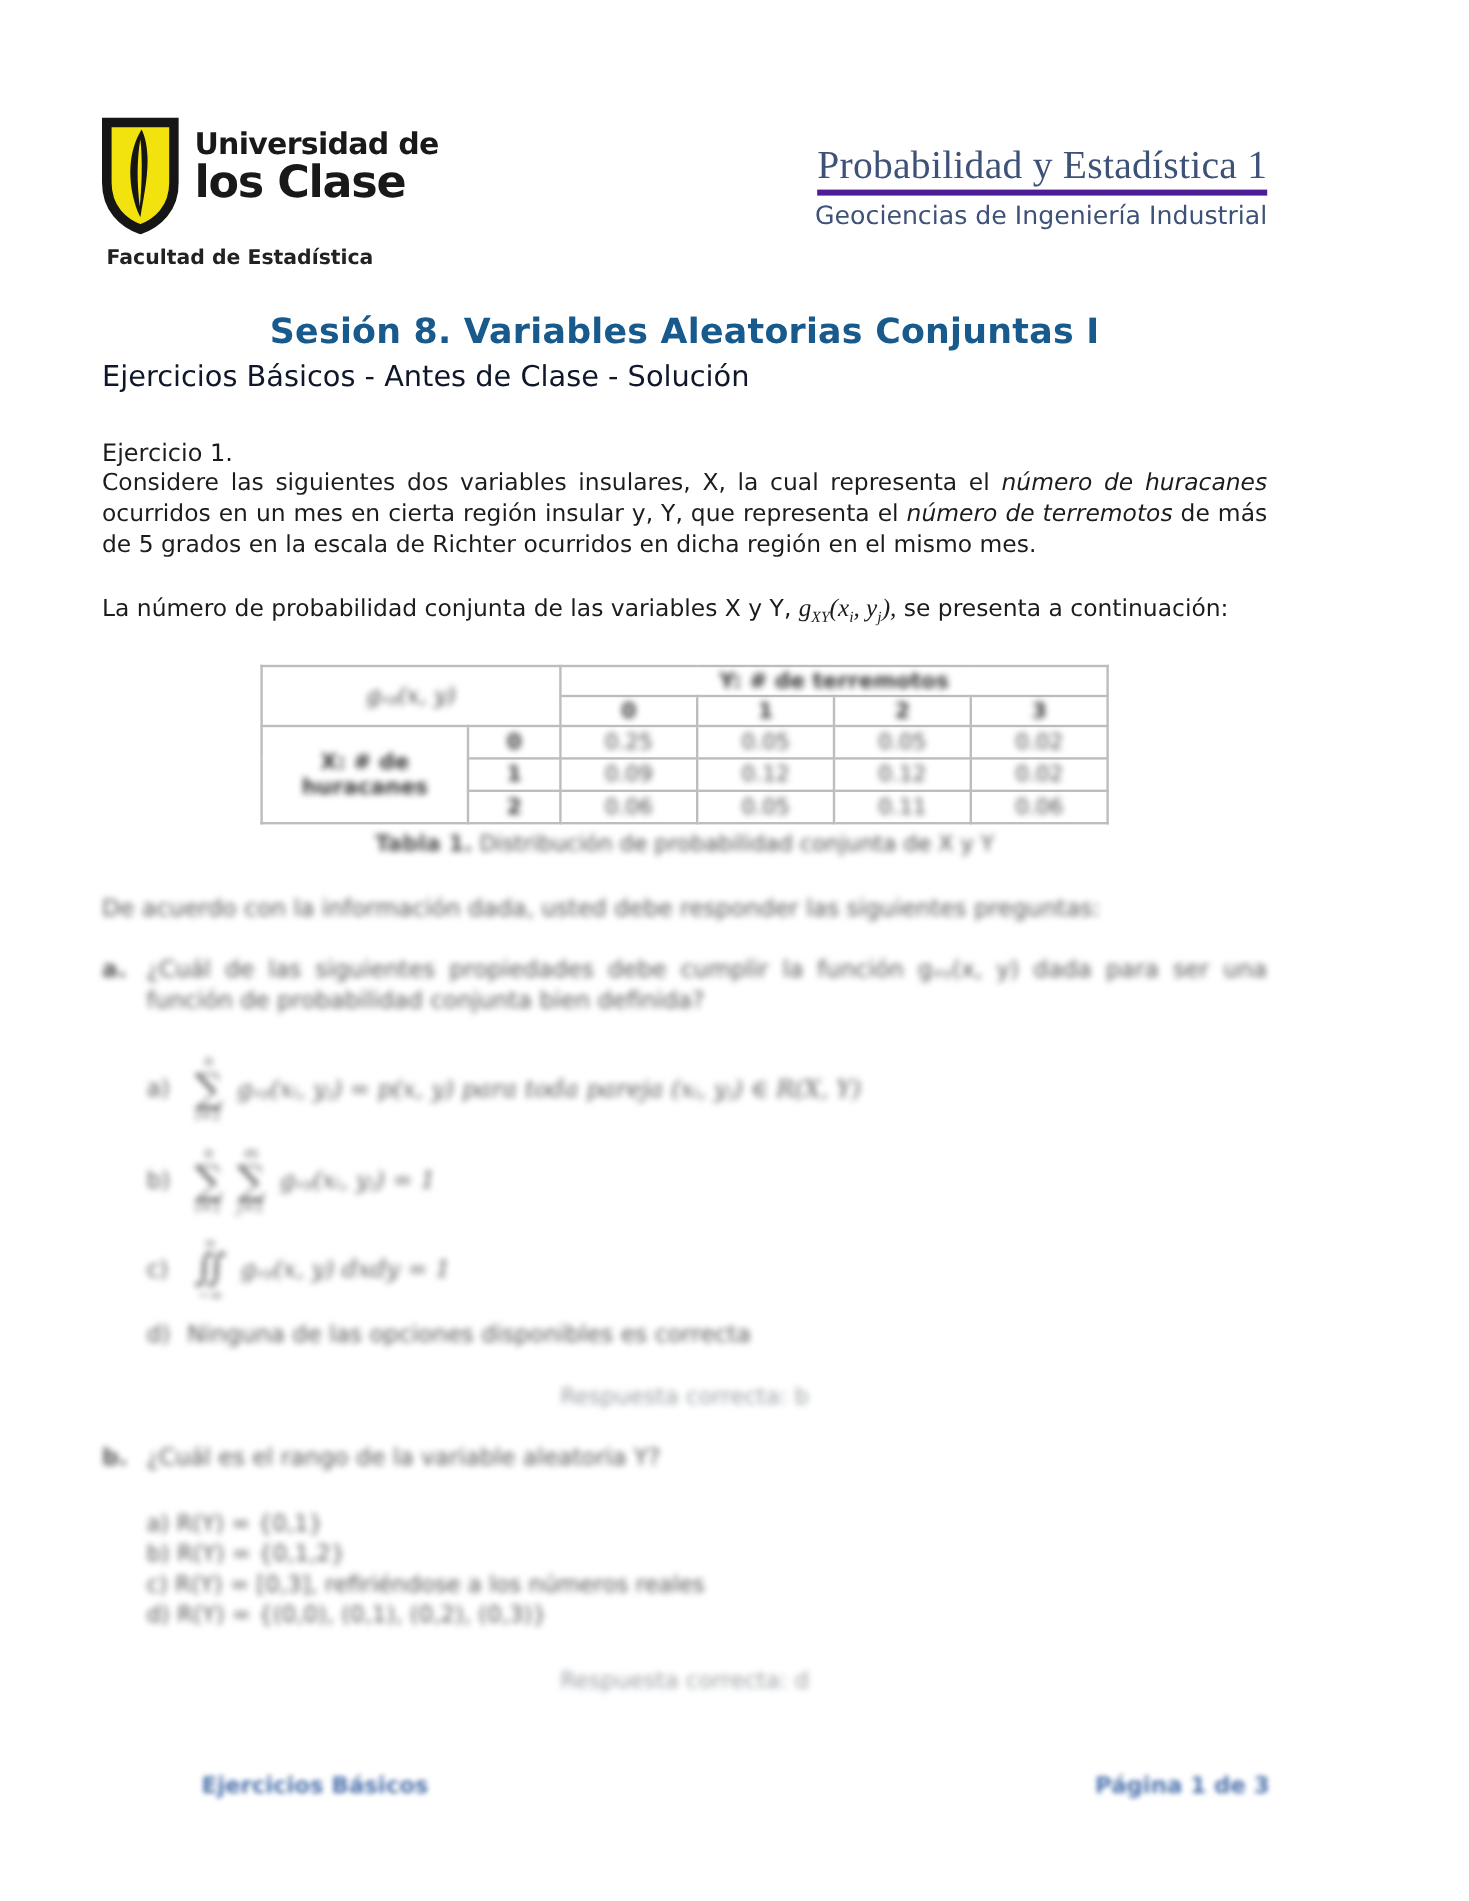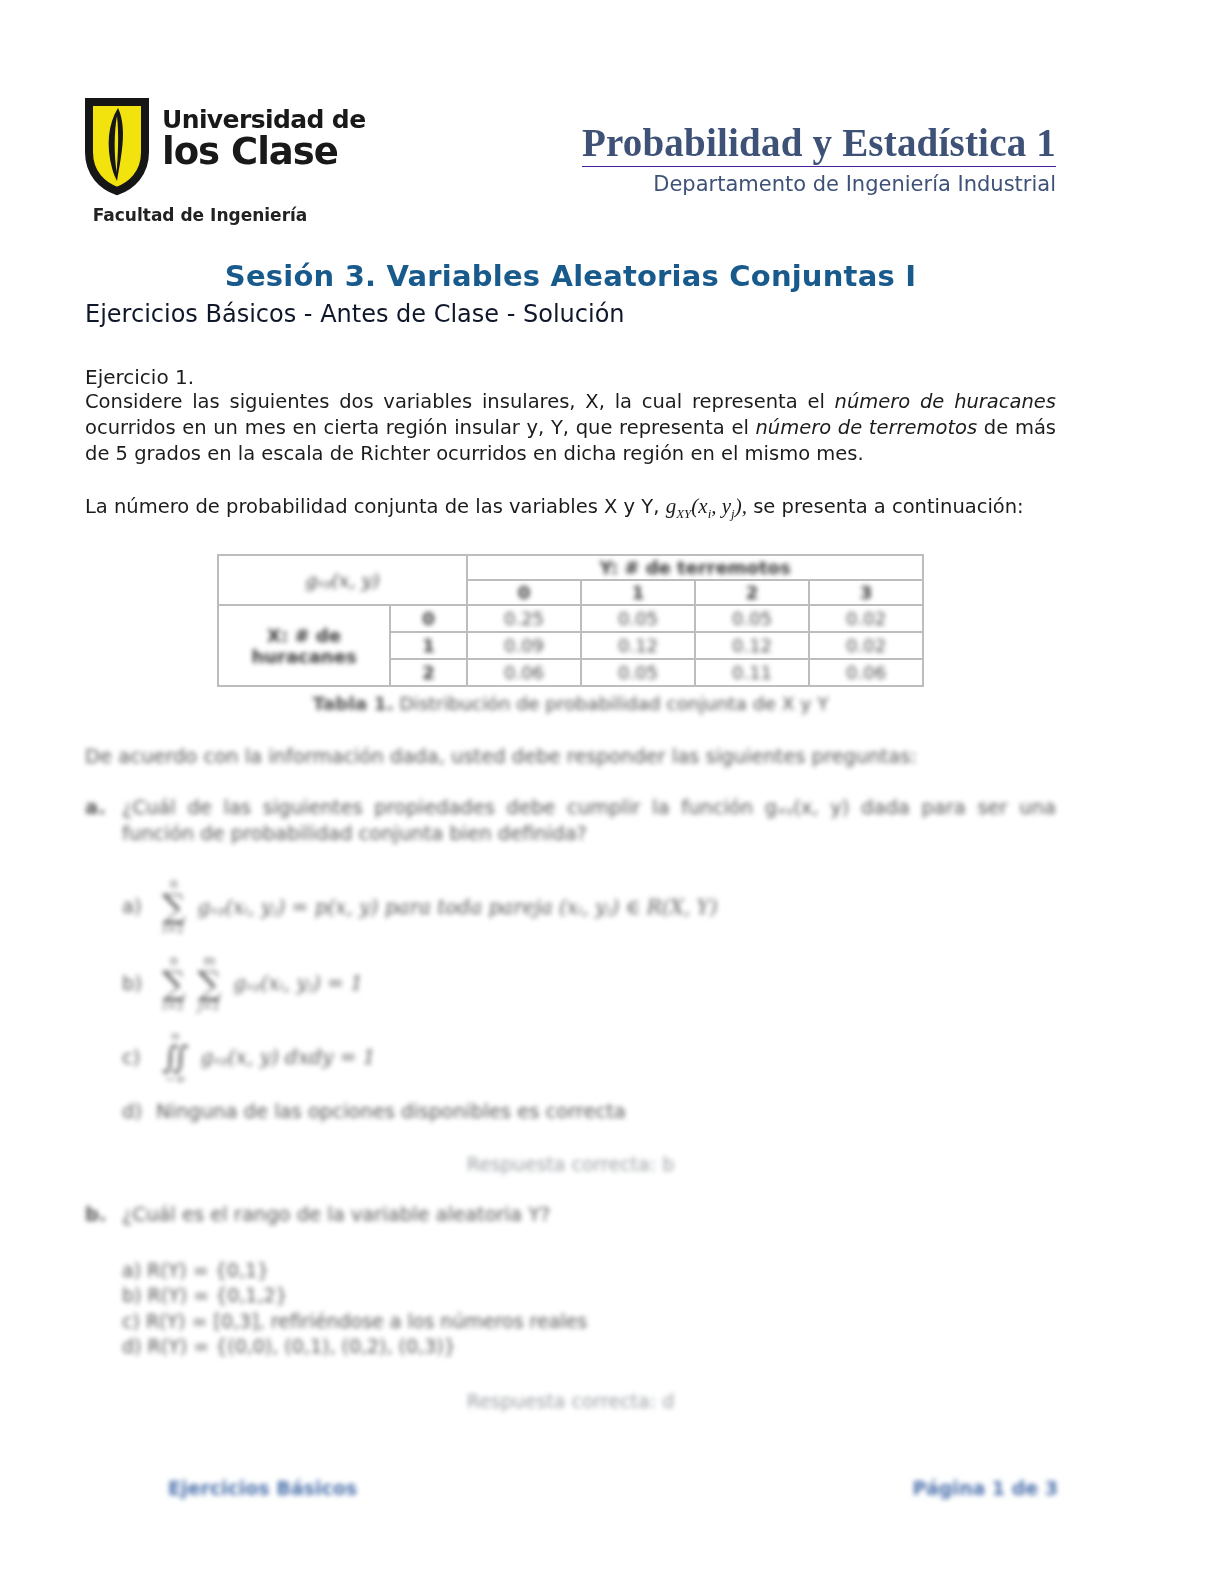--- a/index.html
+++ b/index.html
@@ -14,22 +14,22 @@
   .hdr { display:flex; justify-content:space-between; align-items:flex-start; }
   .logo-block { display:flex; flex-direction:column; }
   .logo-row { display:flex; align-items:flex-start; }
   .logo-shield { width:64px; height:98px; }
   .logo-words { margin-left:13px; margin-top:9px; color:#191919; }
   .logo-l1 { font-size:25px; font-weight:600; letter-spacing:-0.6px; line-height:1.02; }
   .logo-l2 { font-size:37px; font-weight:700; letter-spacing:-1px; line-height:1.02; }
   .logo-l3 { font-size:17px; font-weight:600; color:#222; margin-top:9px; text-align:center; width:230px; }
   .course-block { text-align:right; margin-top:22px; }
   .course-title {
-    display:inline-block; font-family:"Liberation Serif", serif; font-size:39px;
-    color:#3e5278; padding-bottom:1px; border-bottom:1px solid #4c1d95; letter-spacing:0.2px;font-weight:bold;
+    display:inline-block; font-family:"Liberation Serif", serif; font-size:33px;
+    color:#3e5278; padding-bottom:1px; border-bottom:5px solid #4c1d95; letter-spacing:0.2px;
   }
   .course-dept { font-size:21px; color:#3e5278; margin-top:5px; }
 
   
   .doc-title { margin-top:34px; text-align:center; font-size:29px; font-weight:700; color:#185a8c; letter-spacing:0.2px; }
   .doc-subtitle { margin-top:7px; text-align:left; font-size:24px; color:#0f172a; }
 
   
   .exo-heading { margin-top:37px; font-size:20px; font-weight:400; }
   .para { font-size:19.5px; line-height:26px; text-align:justify; }
@@ -88,29 +88,29 @@
           <svg class="logo-shield" viewBox="0 0 64 98">
             <path d="M4 4 H60 V54 C60 76 46 88 32 93 C18 88 4 76 4 54 Z" fill="#f2e30e" stroke="#161616" stroke-width="8"></path>
             <path d="M33 10 C23 26 21 48 27 70 C28.5 76 30.5 80 32 83 C34 70 38 52 38 36 C38 25 36 16 33 10 Z" fill="#161616"></path>
             <path d="M32 18 C29 34 29 56 31.5 74 C33 58 34 36 32 18 Z" fill="#f2e30e"></path>
           </svg>
           <div class="logo-words">
             <div class="logo-l1">Universidad de</div>
             <div class="logo-l2">los Clase</div>
           </div>
         </div>
-        <div class="logo-l3">Facultad de Ingeniería</div>
+        <div class="logo-l3">Facultad de Estadística</div>
       </div>
       <div class="course-block">
         <div class="course-title">Probabilidad y Estadística 1</div>
-        <div class="course-dept">Departamento de Ingeniería Industrial</div>
-      </div>
-    </div>
-
-    <div class="doc-title">Sesión 3. Variables Aleatorias Conjuntas I</div>
+        <div class="course-dept">Geociencias de Ingeniería Industrial</div>
+      </div>
+    </div>
+
+    <div class="doc-title">Sesión 8. Variables Aleatorias Conjuntas I</div>
     <div class="doc-subtitle">Ejercicios Básicos - Antes de Clase - Solución</div>
 
     <div class="exo-heading">Ejercicio 1.</div>
     <div class="para"><span>Considere las siguientes dos variables insulares, X, la cual representa el </span><i>número de huracanes</i><span> ocurridos en un mes en cierta región insular y, Y, que representa el </span><i>número de terremotos</i><span> de más de 5 grados en la escala de Richter ocurridos en dicha región en el mismo mes.</span></div>
 
     <div class="para p3"><span>La número de probabilidad conjunta de las variables X y Y, </span><span class="mathline"><i>g</i><sub>XY</sub><i>(x</i><sub>i</sub><i>, y</i><sub>j</sub><i>),</i></span><span> se presenta a continuación:</span></div>
 
     <div class="tbl-wrap">
       <table class="jt">
         <colgroup>

